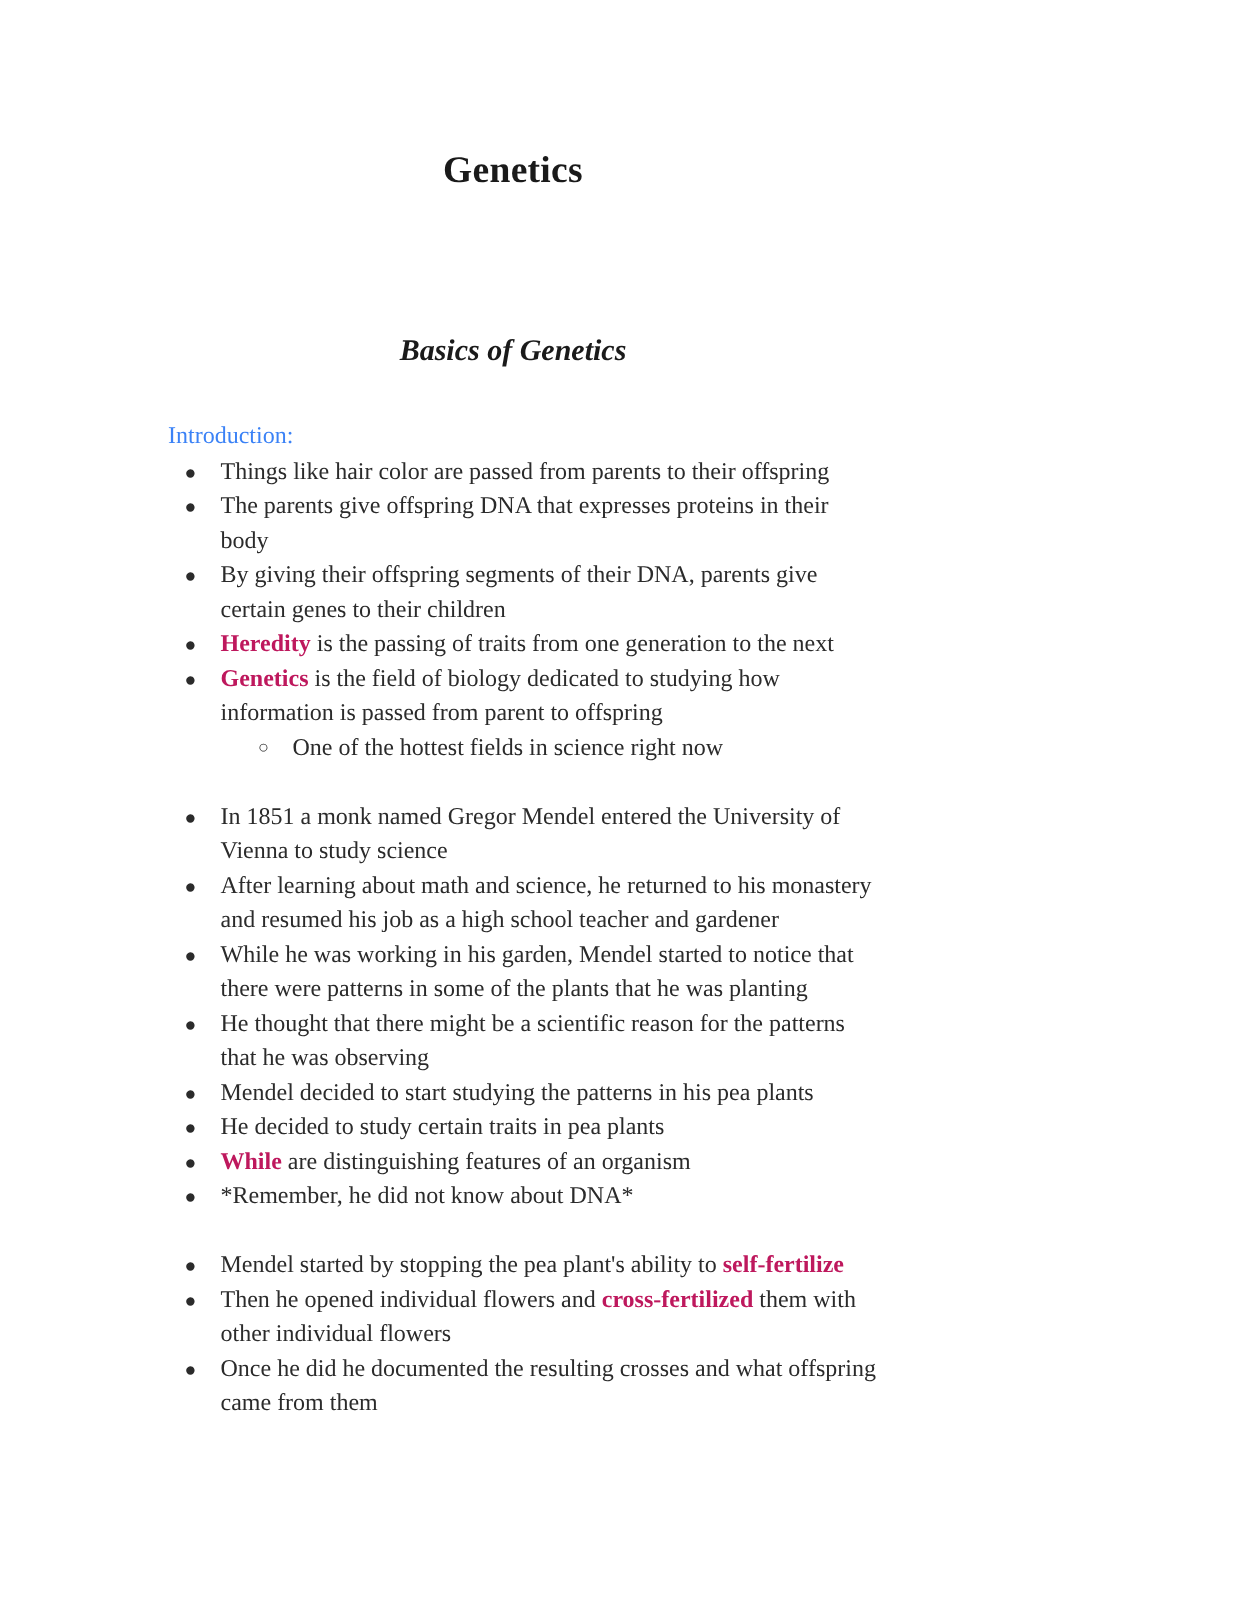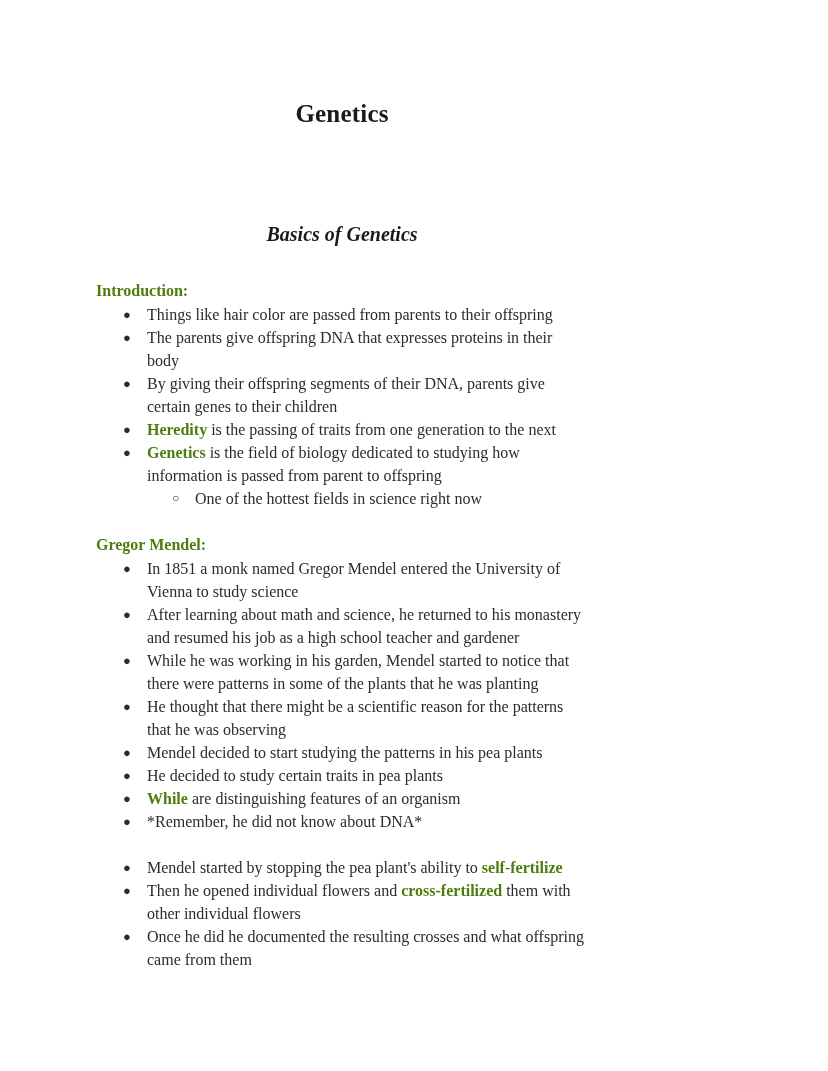--- a/index.html
+++ b/index.html
@@ -54,23 +54,23 @@
 
   .section {
     margin: 0;
   }
   .section + .section {
     margin-top: 23px;
   }
 
   .section-heading {
     font-size: 16px;
-    font-weight: bold;
-    color: #4d7c0f;
-    margin: 0 0 1px 0;
+    font-weight: normal;
+    color: #3b82f6;
+    margin: 0 0 1px 16px;
     line-height: 23px;
   }
 
   ul.bullets {
     list-style: none;
     margin: 0;
     padding: 0;
   }
 
   ul.bullets > li {
@@ -109,21 +109,21 @@
     position: absolute;
     left: 25px;
     top: 0;
     line-height: 23px;
     font-size: 12px;
     color: #2b2b2b;
   }
 
   .bold-term {
     font-weight: bold;
-    color: #4d7c0f;
+    color: #be185d;
   }
 </style>
 </head>
 <body>
 
 <div class="page">
 
   <h1 class="doc-title">Genetics</h1>
 
   <h2 class="doc-subtitle">Basics of Genetics</h2>
@@ -135,21 +135,20 @@
           <li><span class="marker">●</span>Things like hair color are passed from parents to their offspring</li>
           <li><span class="marker">●</span>The parents give offspring DNA that expresses proteins in their body</li>
           <li><span class="marker">●</span>By giving their offspring segments of their DNA, parents give certain genes to their children</li>
           <li><span class="marker">●</span><span class="bold-term">Heredity</span> is the passing of traits from one generation to the next</li>
           <li><span class="marker">●</span><span class="bold-term">Genetics</span> is the field of biology dedicated to studying how information is passed from parent to offspring<ul class="sub-bullets">
               <li><span class="marker">○</span>One of the hottest fields in science right now</li>
             </ul></li>
         </ul>
       </div>
       <div class="section">
-        <div class="section-heading">Gregor Mendel:</div>
         <ul class="bullets">
           <li><span class="marker">●</span>In 1851 a monk named Gregor Mendel entered the University of Vienna to study science</li>
           <li><span class="marker">●</span>After learning about math and science, he returned to his monastery and resumed his job as a high school teacher and gardener</li>
           <li><span class="marker">●</span>While he was working in his garden, Mendel started to notice that there were patterns in some of the plants that he was planting</li>
           <li><span class="marker">●</span>He thought that there might be a scientific reason for the patterns that he was observing</li>
           <li><span class="marker">●</span>Mendel decided to start studying the patterns in his pea plants</li>
           <li><span class="marker">●</span>He decided to study certain traits in pea plants</li>
           <li><span class="marker">●</span><span class="bold-term">While</span> are distinguishing features of an organism</li>
           <li><span class="marker">●</span>*Remember, he did not know about DNA*</li>
         </ul>

